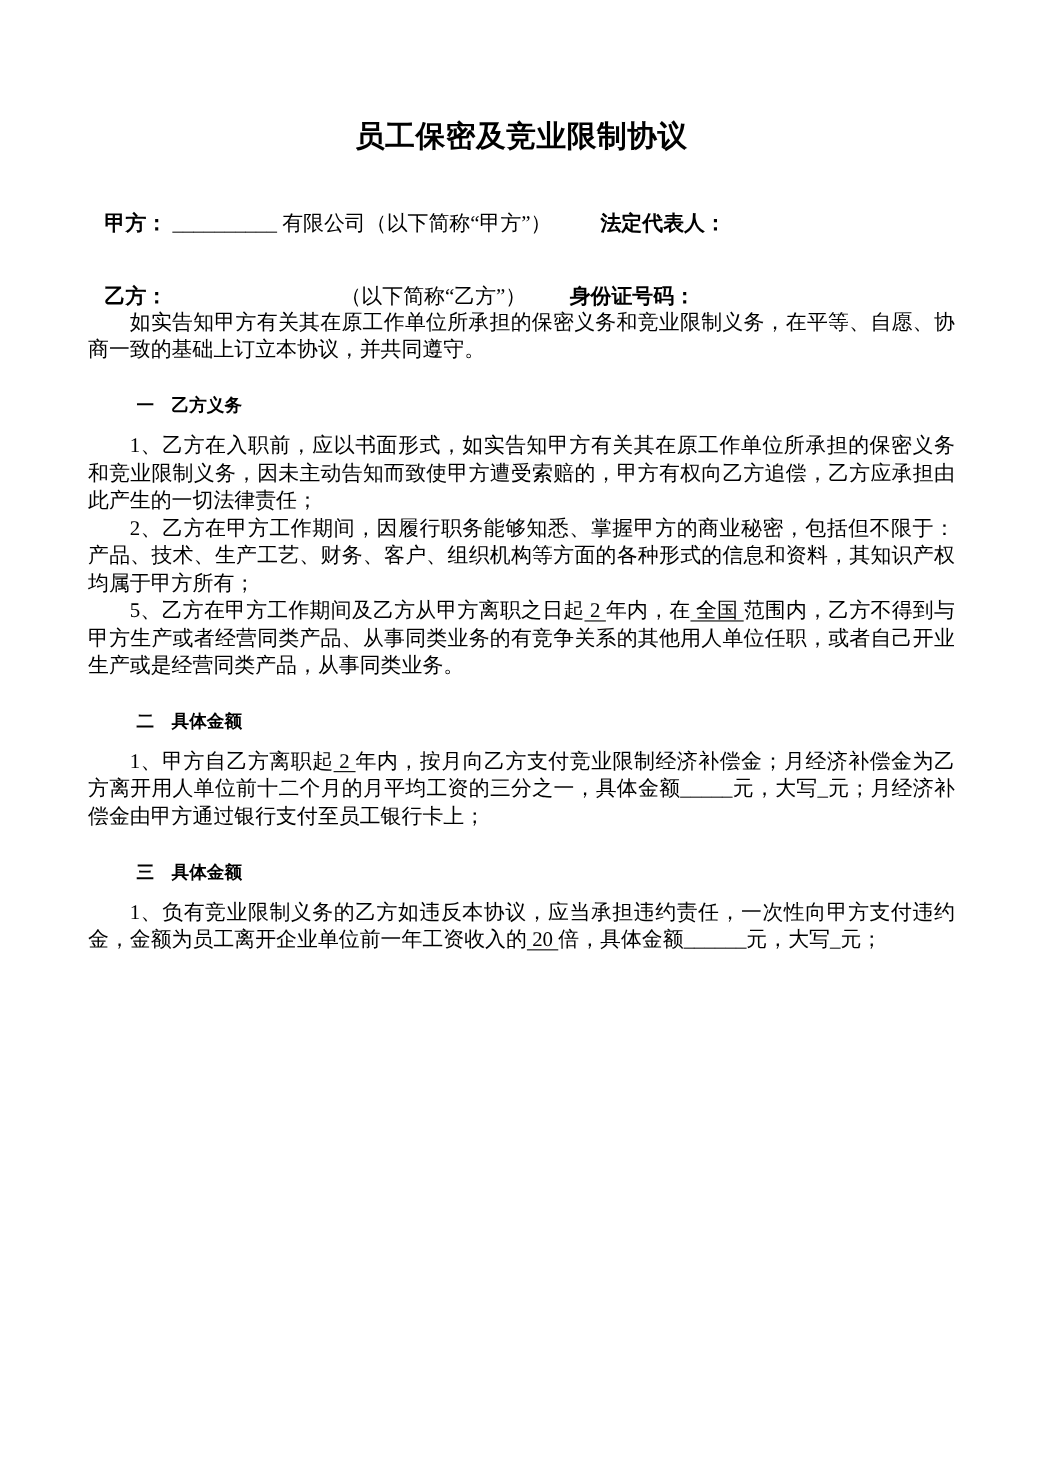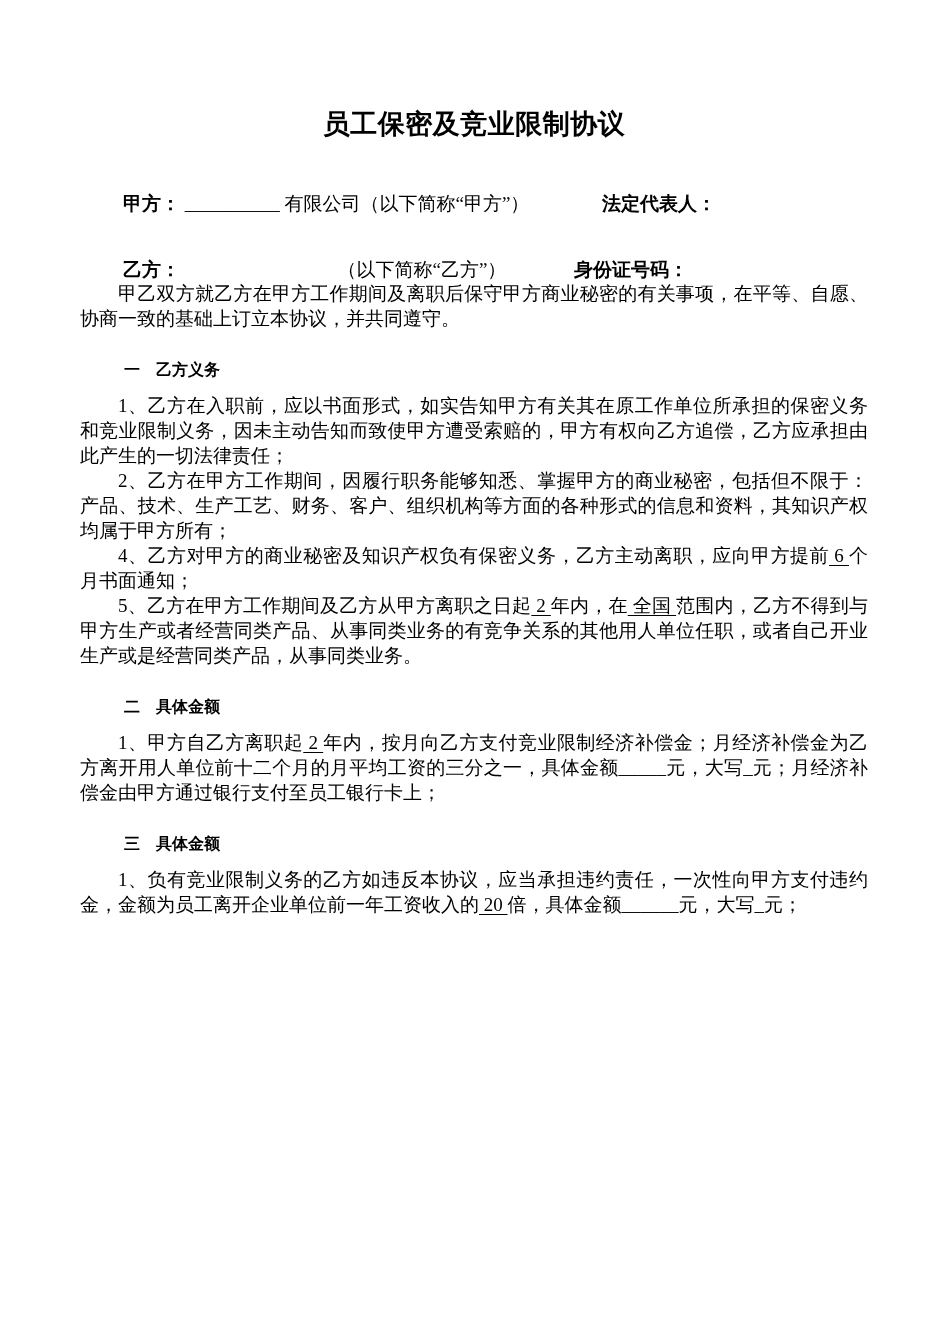--- a/index.html
+++ b/index.html
@@ -31,21 +31,20 @@
     font-size: 19px;
     line-height: 23px;
     padding-left: 15px;
     white-space: nowrap;
   }
   .row-a { margin-top: 50px; }
   .row-b { margin-top: 43px; }
   .bold {
     font-family: "Liberation Sans", sans-serif;
     font-weight: bold;
-    margin-left: 28px;
   }
   .gap { display: inline-block; height: 1px; }
   .gap-a { width: 35px; }
   .gap-b { width: 148px; }
   .gap-c { width: 30px; }
   .preamble { margin-top: 44px; }
   .para {
     font-size: 19px;
     line-height: 25px;
     margin: 0;
@@ -88,27 +87,26 @@
   </div>
 
   <div class="party-row row-b">
     <span class="bold">乙方：</span>
     <span class="gap gap-b"></span>
     <span>（以下简称“乙方”）</span>
     <span class="gap gap-c"></span>
     <span class="bold">身份证号码：</span>
   </div>
 
-  <p class="para preamble">甲乙双方就乙方在甲方工作期间及离职后保守甲方商业秘密的有关事项，在平等、自愿、协商一致的基础上订立本协议，并共同遵守。</p>
+  <p class="para preamble">如实告知甲方有关其在原工作单位所承担的保密义务和竞业限制义务，在平等、自愿、协商一致的基础上订立本协议，并共同遵守。</p>
 
   <section>
     <h2 class="heading">一　乙方义务</h2>
     <p class="para"><span>1、乙方在入职前，应以书面形式，如实告知甲方有关其在原工作单位所承担的保密义务和竞业限制义务，因未主动告知而致使甲方遭受索赔的，甲方有权向乙方追偿，乙方应承担由此产生的一切法律责任；</span></p>
     <p class="para"><span>2、乙方在甲方工作期间，因履行职务能够知悉、掌握甲方的商业秘密，包括但不限于：产品、技术、生产工艺、财务、客户、组织机构等方面的各种形式的信息和资料，其知识产权均属于甲方所有；</span></p>
-    <p class="para"><span>4、乙方对甲方的商业秘密及知识产权负有保密义务，乙方主动离职，应向甲方提前</span><u> 6 </u><span>个月书面通知；</span></p>
     <p class="para"><span>5、乙方在甲方工作期间及乙方从甲方离职之日起</span><u> 2 </u><span>年内，在</span><u> 全国 </u><span>范围内，乙方不得到与甲方生产或者经营同类产品、从事同类业务的有竞争关系的其他用人单位任职，或者自己开业生产或是经营同类产品，从事同类业务。</span></p>
   </section>
 
   <section>
     <h2 class="heading">二　具体金额</h2>
     <p class="para"><span>1、甲方自乙方离职起</span><u> 2 </u><span>年内，按月向乙方支付竞业限制经济补偿金；月经济补偿金为乙方离开用人单位前十二个月的月平均工资的三分之一，具体金额</span><span>_____</span><span>元，大写</span><span>_</span><span>元；月经济补偿金由甲方通过银行支付至员工银行卡上；</span></p>
   </section>
 
   <section>
     <h2 class="heading">三　具体金额</h2>

